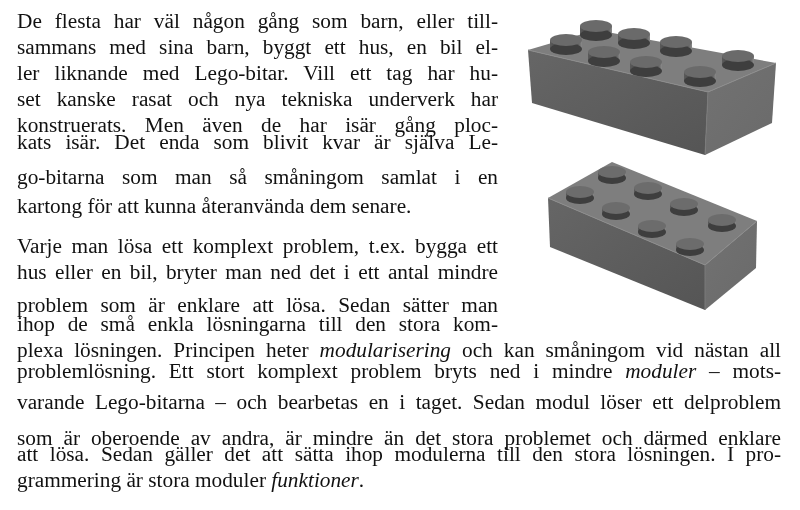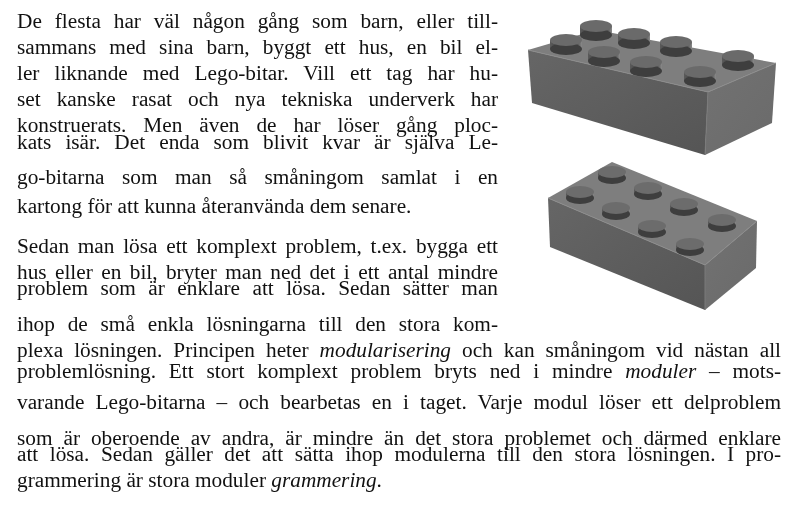--- a/index.html
+++ b/index.html
@@ -45,41 +45,41 @@
 </head>
 <body>
 
 <div class="page">
 
   <div>
     <div class="line narrow" style="top:8px">De flesta har väl någon gång som barn, eller till-</div>
     <div class="line narrow" style="top:34px">sammans med sina barn, byggt ett hus, en bil el-</div>
     <div class="line narrow" style="top:60px">ler liknande med Lego-bitar. Vill ett tag har hu-</div>
     <div class="line narrow" style="top:86px">set kanske rasat och nya tekniska underverk har</div>
-    <div class="line narrow" style="top:112px">konstruerats. Men även de har löser gång ploc-</div>
+    <div class="line narrow" style="top:112px">konstruerats. Men även de har isär gång ploc-</div>
     <div class="line narrow" style="top:129px">kats isär. Det enda som blivit kvar är själva Le-</div>
     <div class="line narrow" style="top:164px">go-bitarna som man så småningom samlat i en</div>
     <div class="line narrow last" style="top:193px">kartong för att kunna återanvända dem senare.</div>
   </div>
 
   <div>
-    <div class="line narrow" style="top:233px">Sedan man lösa ett komplext problem, t.ex. bygga ett</div>
+    <div class="line narrow" style="top:233px">Varje man lösa ett komplext problem, t.ex. bygga ett</div>
     <div class="line narrow" style="top:259px">hus eller en bil, bryter man ned det i ett antal mindre</div>
-    <div class="line narrow" style="top:275px">problem som är enklare att lösa. Sedan sätter man</div>
+    <div class="line narrow" style="top:292px">problem som är enklare att lösa. Sedan sätter man</div>
     <div class="line narrow" style="top:311px">ihop de små enkla lösningarna till den stora kom-</div>
 
     <div class="line wide" style="top:337px"><span>plexa lösningen. Principen heter </span><em>modularisering</em><span> och kan småningom vid nästan all</span></div>
 
     <div class="line wide" style="top:358px"><span>problemlösning. Ett stort komplext problem bryts ned i mindre </span><em>moduler</em><span> – mots-</span></div>
 
-    <div class="line wide" style="top:389px">varande Lego-bitarna – och bearbetas en i taget. Varje modul löser ett delproblem</div>
+    <div class="line wide" style="top:389px">varande Lego-bitarna – och bearbetas en i taget. Sedan modul löser ett delproblem</div>
     <div class="line wide" style="top:425px">som är oberoende av andra, är mindre än det stora problemet och därmed enklare</div>
     <div class="line wide" style="top:441px">att lösa. Sedan gäller det att sätta ihop modulerna till den stora lösningen. I pro-</div>
 
-    <div class="line wide last" style="top:467px"><span>grammering är stora moduler </span><em>grammering</em><span>.</span></div>
+    <div class="line wide last" style="top:467px"><span>grammering är stora moduler </span><em>funktioner</em><span>.</span></div>
   </div>
 
   <div class="figure">
     <svg width="290" height="330" viewBox="510 0 290 330" xmlns="http://www.w3.org/2000/svg">
       <defs>
         <linearGradient id="studSide" x1="0" y1="0" x2="1" y2="0">
           <stop offset="0" stop-color="#5a5a5a"></stop>
           <stop offset="0.35" stop-color="#3a3a3a"></stop>
           <stop offset="0.8" stop-color="#3e3e3e"></stop>
           <stop offset="1" stop-color="#8a8a8a"></stop>

